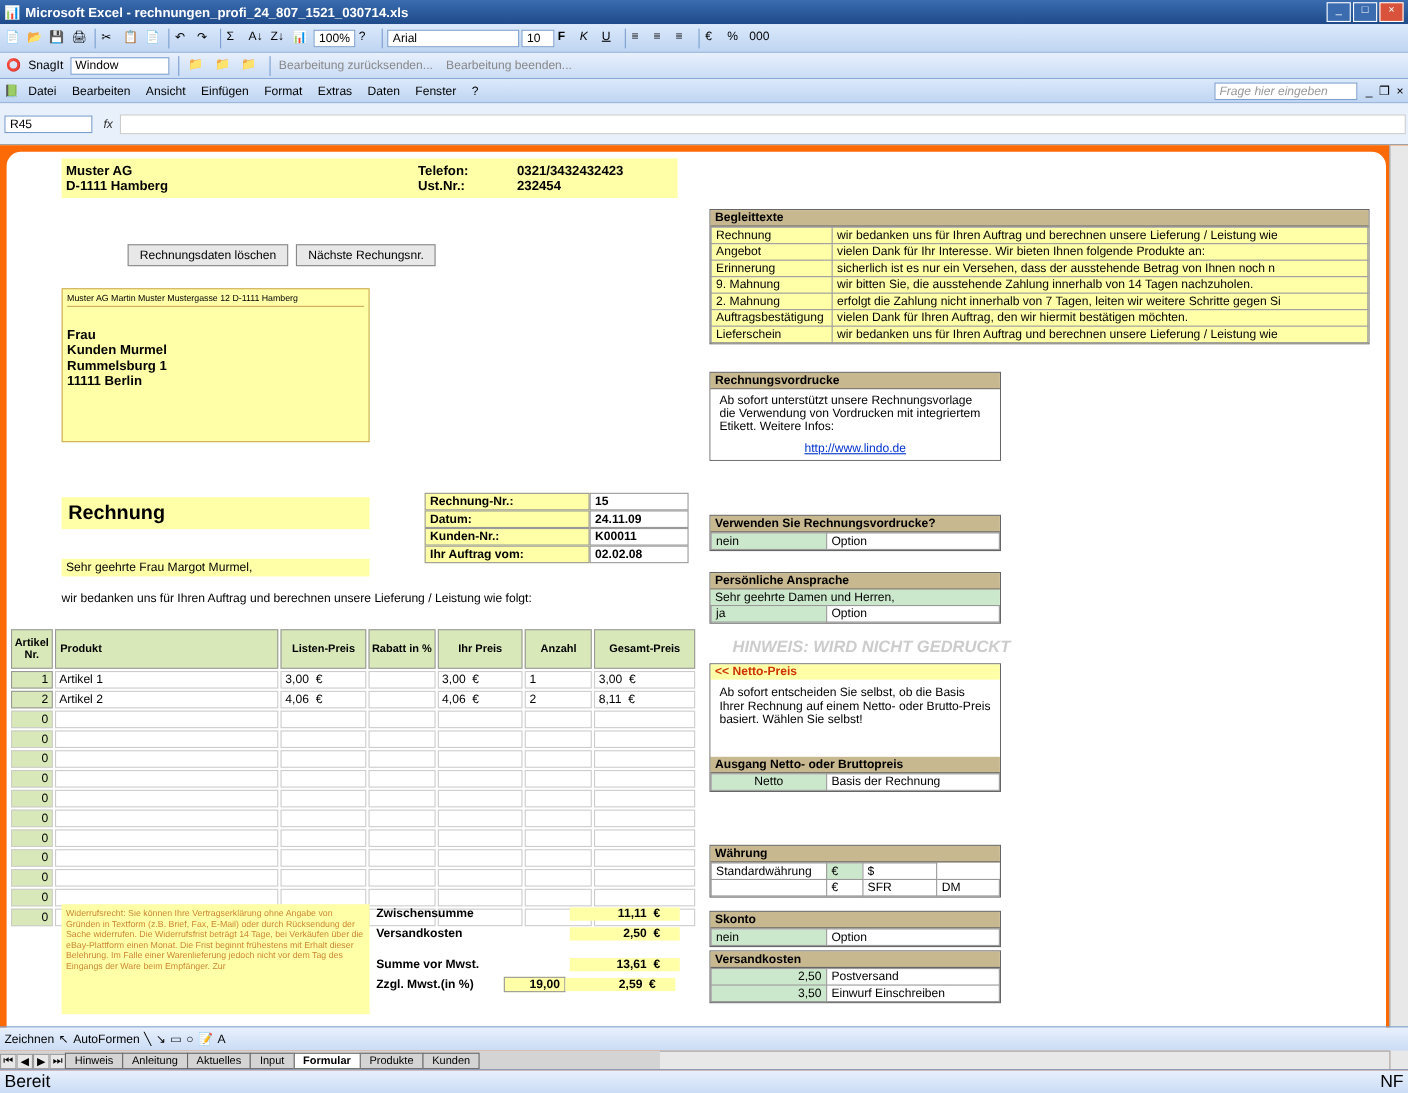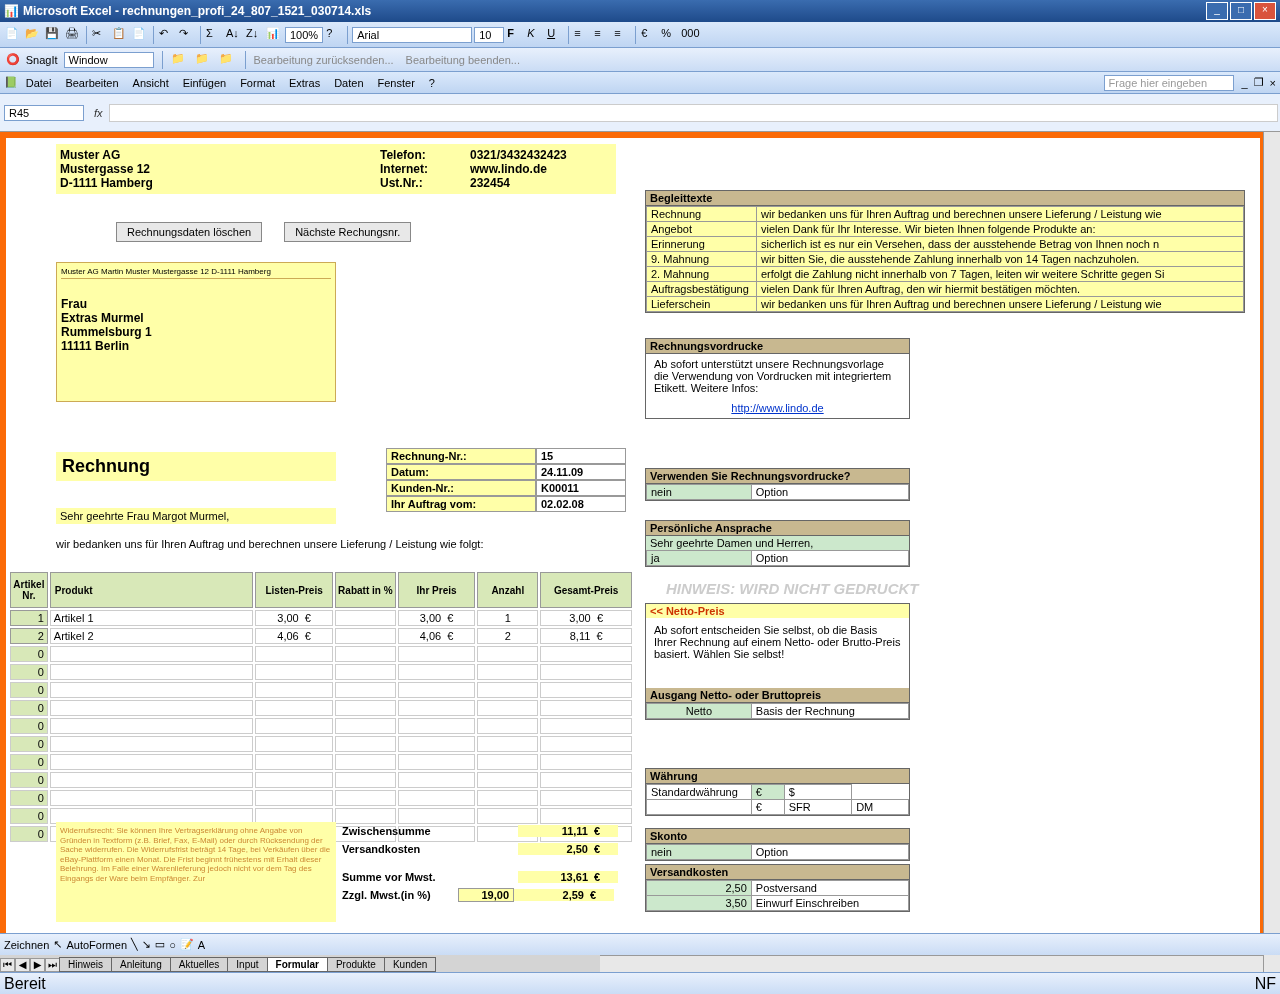--- a/index.html
+++ b/index.html
@@ -12,54 +12,54 @@
 .toolbar { background: linear-gradient(#dbe9fb,#bfd5f2); border-bottom: 1px solid #7b9fcf; height: 26px; display: flex; align-items: center; padding: 0 4px; gap: 2px; }
 .tbtn { width: 18px; height: 18px; display: inline-block; border: 1px solid transparent; }
 .sep { width: 1px; height: 18px; background: #7b9fcf; margin: 0 2px; }
 .fontbox { border: 1px solid #7b9fcf; background: #fff; padding: 1px 4px; font-size: 11px; }
 .menubar { background: linear-gradient(#dbe9fb,#bfd5f2); height: 22px; display: flex; align-items: center; padding: 0 4px; gap: 2px; border-bottom: 1px solid #7b9fcf; }
 .menuitem { padding: 2px 6px; font-size: 11px; }
 .snagit { background: linear-gradient(#e8f0fc,#cadcf5); height: 24px; display: flex; align-items: center; padding: 0 6px; gap: 6px; border-bottom: 1px solid #7b9fcf; }
 .formulabar { background: #e8f0fc; height: 38px; display: flex; align-items: center; border-bottom: 1px solid #999; }
 .namebox { width: 80px; border: 1px solid #7b9fcf; background: #fff; padding: 1px 4px; margin: 0 4px; }
 .fx { padding: 0 6px; font-style: italic; color: #333; }
-.askbox { border: 1px solid #7b9fcf; background: #fff; padding: 1px 4px; color: #999; font-size: 11px; width: 130px; }
+.askbox { border: 1px solid #7b9fcf; background: #fff; padding: 1px 4px; color: #999; font-size: 11px; width: 130px; font-style: italic; }
 .sheet { position: relative; background: #fb6a07; height: 862px; overflow: hidden; }
-.content { position: absolute; left: 6px; top: 6px; right: 20px; bottom: 40px; background: #fff; }
+.content { position: absolute; left: 6px; top: 6px; right: 20px; bottom: 40px; background: #fff; border-radius: 13px; }
 .scrollbar-v { position: absolute; right: 0; top: 0; width: 17px; bottom: 22px; background: #e8e8e8; border-left: 1px solid #999; }
 .scrollbar-h { position: absolute; bottom: 22px; right: 17px; left: 600px; height: 17px; background: #e8e8e8; border-top: 1px solid #999; }
 .tabs { position: absolute; bottom: 22px; left: 0; width: 600px; height: 17px; background: #d4d4d4; display: flex; align-items: end; font-size: 10px; }
 .tabnav { width: 60px; display: flex; }
 .tabnav span { width: 15px; text-align: center; border: 1px solid #999; background: #e8e8e8; }
 .tab { padding: 1px 8px; border: 1px solid #666; background: #d4d4d4; margin-left: -1px; position: relative; }
 .tab.active { background: #fff; font-weight: bold; z-index: 2; }
 .statusbar { position: absolute; bottom: 0; left: 0; right: 0; height: 22px; background: linear-gradient(#e8f0fc,#cadcf5); border-top: 1px solid #7b9fcf; display: flex; align-items: center; padding: 0 4px; font-size: 16px; }
 .drawbar { position: absolute; bottom: 39px; left: 0; right: 0; height: 22px; background: linear-gradient(#e8f0fc,#cadcf5); border-top: 1px solid #7b9fcf; display: flex; align-items: center; padding: 0 4px; gap: 4px; font-size: 11px; }
 
 
 .company { position: absolute; left: 50px; top: 6px; width: 560px; background: #ffffa8; padding: 4px; font-weight: bold; font-size: 12px; }
 .company .row { display: flex; }
 .company .row > div:nth-child(1) { width: 320px; }
 .company .row > div:nth-child(2) { width: 90px; }
 .btn { display: inline-block; background: #e8e8e8; border: 1px solid #888; padding: 3px 10px; font-size: 11px; }
-.btns { position: absolute; left: 110px; top: 84px; display: flex; gap: 22px; }
+.btns { position: absolute; left: 110px; top: 84px; display: flex; gap: 7px; }
 .addr { position: absolute; left: 50px; top: 124px; width: 280px; height: 140px; background: #ffffa8; border: 1px solid #ccaa55; padding: 4px; font-size: 11px; }
 .addr .small { font-size: 8px; border-bottom: 1px solid #ccaa55; padding-bottom: 2px; margin-bottom: 18px; }
 .addr .b { font-weight: bold; font-size: 12px; }
 .rechnung { position: absolute; left: 50px; top: 314px; width: 280px; background: #ffffa8; padding: 4px 6px; font-size: 18px; font-weight: bold; }
 .rechinfo { position: absolute; left: 380px; top: 310px; }
 .rechinfo .lbl { display: inline-block; width: 150px; background: #ffffa8; border: 1px solid #999; padding: 1px 4px; font-weight: bold; font-size: 11px; }
 .rechinfo .val { display: inline-block; width: 90px; border: 1px solid #999; padding: 1px 4px; font-weight: bold; font-size: 11px; }
 .greeting { position: absolute; left: 50px; top: 370px; width: 280px; background: #ffffa8; padding: 2px 4px; font-size: 11px; }
 .bodytxt { position: absolute; left: 50px; top: 400px; font-size: 11px; }
 .itemtable { position: absolute; left: 2px; top: 432px; width: 626px; }
 .itemtable th { background: #d8e8b8; border: 1px solid #999; padding: 6px 2px; font-size: 10px; font-weight: bold; text-align: center; }
 .itemtable td { border: 1px solid #ccc; padding: 1px 3px; font-size: 11px; height: 15px; }
 .itemtable .nr { width: 36px; background: #d8e8b8; text-align: right; border: 1px solid #999; }
-.itemtable .right { text-align: center; margin-left: 24px; }
+.itemtable .right { text-align: left; margin-left: 24px; }
 .empty td:first-child { background: #d8e8b8; text-align: right; }
 .disclaimer { position: absolute; left: 50px; top: 684px; width: 280px; height: 100px; background: #ffffa8; padding: 4px; font-size: 8px; color: #cc8833; line-height: 1.2; overflow: hidden; }
 .totals { position: absolute; left: 332px; top: 684px; width: 296px; font-size: 11px; }
 .totals .row { display: flex; height: 18px; align-items: center; }
 .totals .lbl { width: 180px; padding: 0 4px; font-weight: bold; }
 .totals .val { width: 70px; text-align: right; font-weight: bold; }
 .totals .cur { width: 30px; padding-left: 6px; font-weight: bold; }
 .totals .yellow { background: #ffffa8; border: 1px solid #999; }
 .totals .hl { background: #ffffa8; }
 
@@ -163,40 +163,35 @@
 <div class="sheet">
   <div class="content">
 
     <div class="company">
       <div class="row">
           <div>Muster AG</div>
           <div>Telefon:</div>
           <div>0321/3432432423</div>
         </div>
       <div class="row">
-          <div>Mustergasse 12</div>
-          <div>Internet:</div>
-          <div>www.lindo.de</div>
-        </div>
-      <div class="row">
           <div>D-1111 Hamberg</div>
           <div>Ust.Nr.:</div>
           <div>232454</div>
         </div>
     </div>
 
     <div class="btns">
       <span class="btn">Rechnungsdaten löschen</span>
       <span class="btn">Nächste Rechungsnr.</span>
     </div>
 
     <div class="addr">
       <div class="small">Muster AG Martin Muster Mustergasse 12 D-1111 Hamberg</div>
       <div class="b">Frau</div>
-      <div class="b">Extras Murmel</div>
+      <div class="b">Kunden Murmel</div>
       <div class="b">Rummelsburg 1</div>
       <div class="b">11111 Berlin</div>
     </div>
 
     <div class="rechnung">Rechnung</div>
 
     <div class="rechinfo">
       <div><span class="lbl">Rechnung-Nr.:</span><span class="val">15</span></div>
       <div><span class="lbl">Datum:</span><span class="val">24.11.09</span></div>
       <div><span class="lbl">Kunden-Nr.:</span><span class="val">K00011</span></div>

